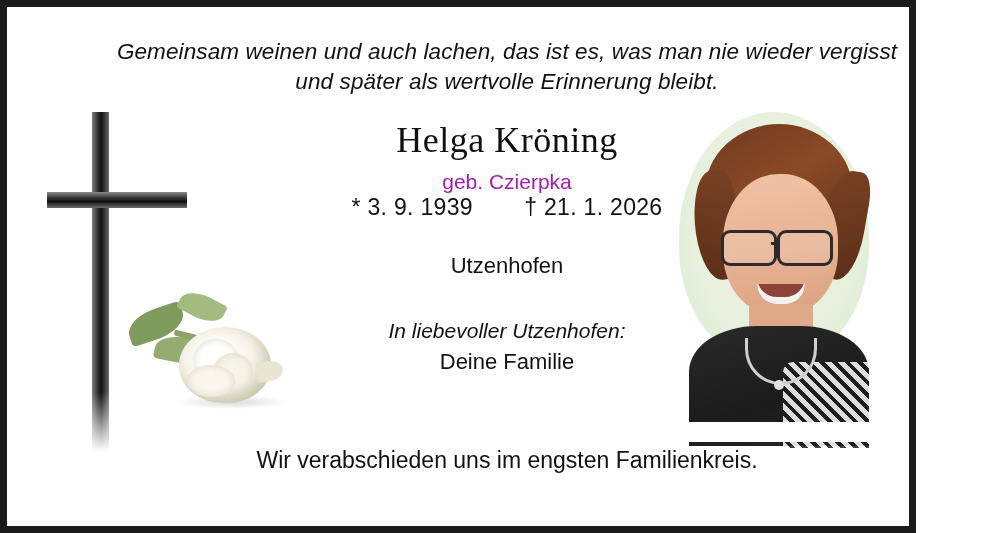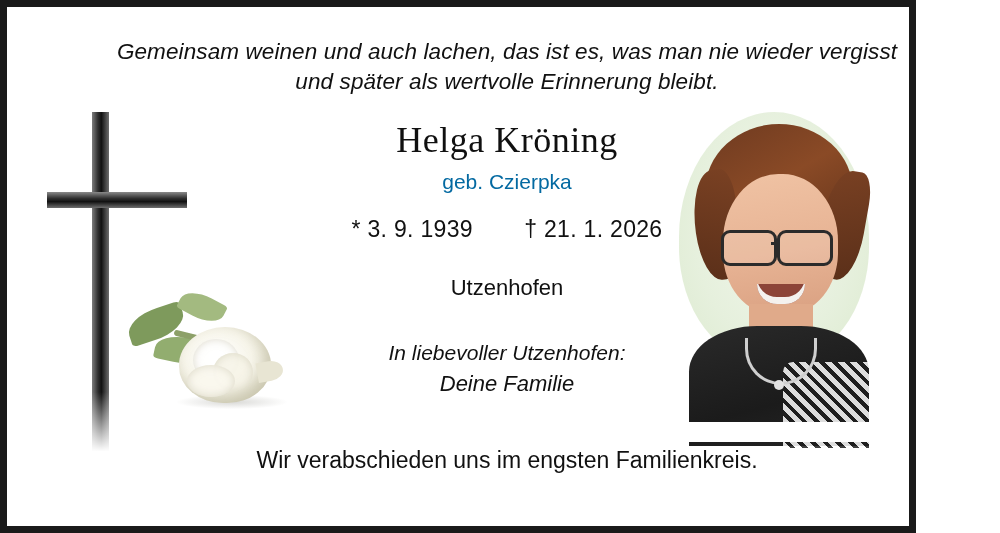--- a/index.html
+++ b/index.html
@@ -137,41 +137,39 @@
   .name {
     font-family: "Liberation Serif", serif;
     font-size: 36px;
     line-height: 1.05;
     letter-spacing: 0.5px;
     color: #101010;
   }
   .maiden {
     margin-top: 10px;
     font-size: 21px;
-    color: #0369a1;
+    color: #a21caf;
   }
   .dates {
-    margin-top: 22px;
     font-size: 23px;
     letter-spacing: 0.3px;
   }
   .dates .sep { display: inline-block; width: 38px; }
   .place {
     margin-top: 32px;
     font-size: 22px;
   }
   .memory {
     margin-top: 40px;
     font-size: 21px;
     font-style: italic;
   }
   .family {
     margin-top: 6px;
     font-size: 22px;
-    font-style: italic;
   }
 
   
   .portrait {
     position: absolute;
     right: 28px;
     top: 105px;
     width: 210px;
     height: 330px;
   }

